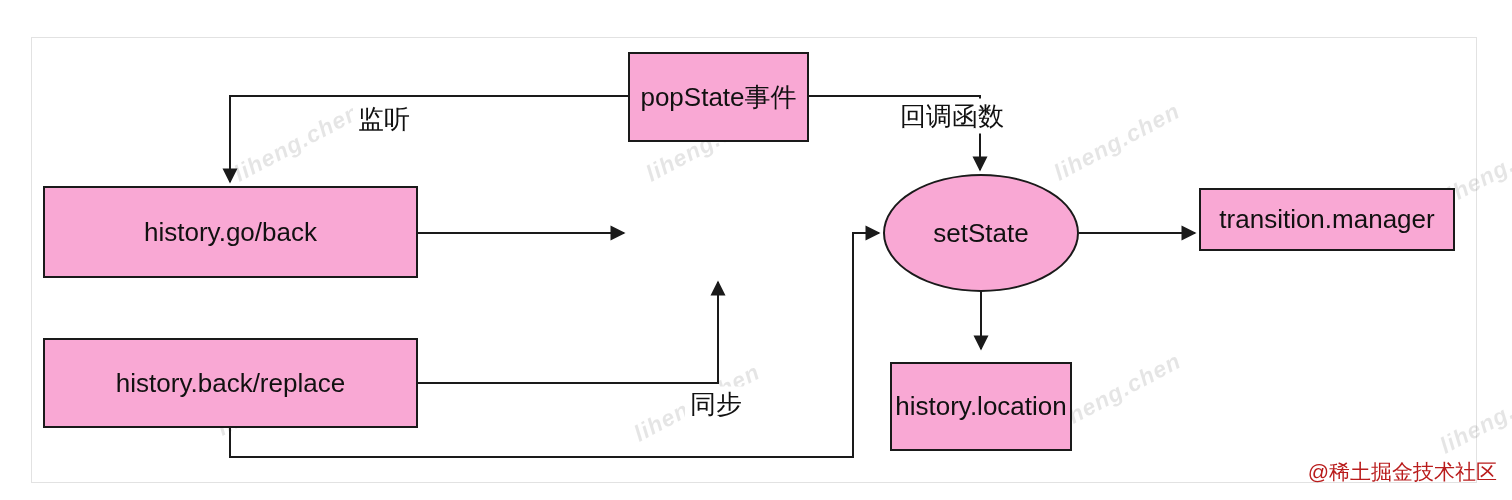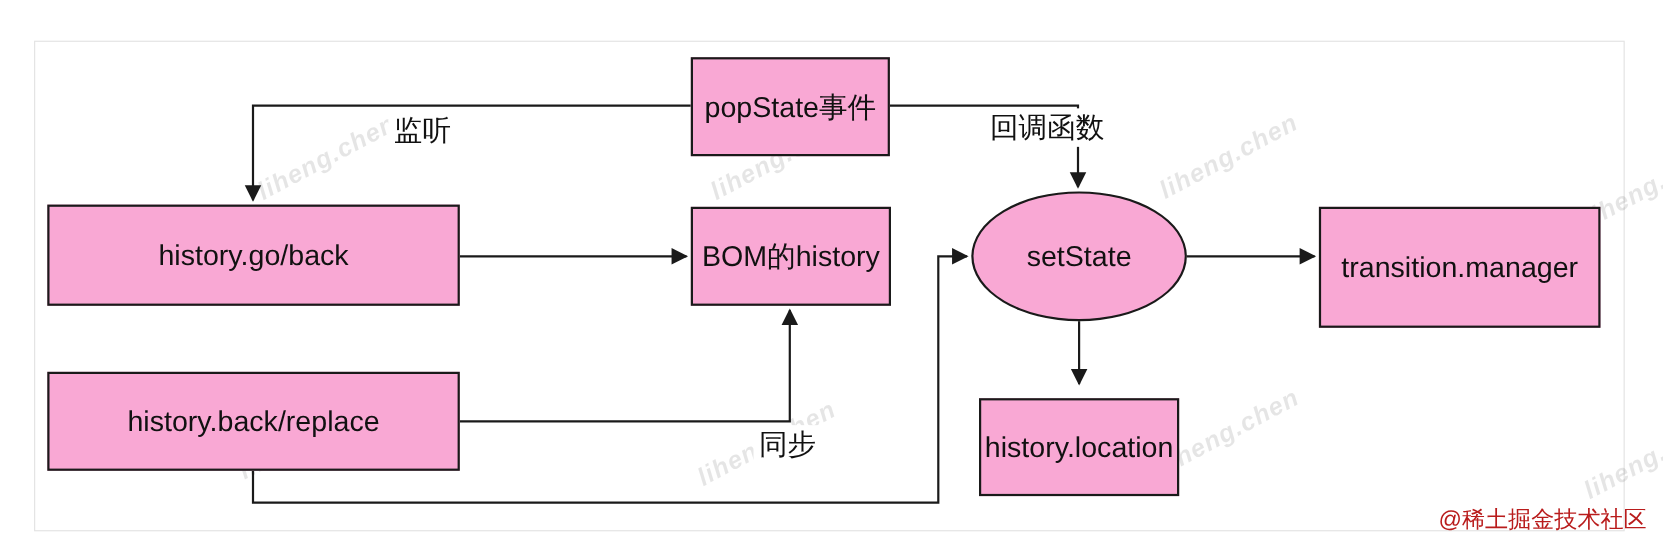--- a/index.html
+++ b/index.html
@@ -50,25 +50,24 @@
       <path d="M230,428 L230,457 L853,457 L853,233 L879,233" marker-end="url(#arrow)"></path>
       <path d="M1079,233 L1195,233" marker-end="url(#arrow)"></path>
       <path d="M981,292 L981,349" marker-end="url(#arrow)"></path>
     </g>
   </svg>
 
   <div class="node" style="left:628px;top:52px;width:181px;height:90px">popState事件</div>
 
   <div class="node" style="left:43px;top:186px;width:375px;height:92px">history.go/back</div>
 
-  <div class="node" style="left:628px;top:188px;width:182px;height:90px">BOM的history</div>
 
   <div class="node ellipse" style="left:883px;top:174px;width:196px;height:118px">setState</div>
 
-  <div class="node" style="left:1199px;top:188px;width:256px;height:110px">transition.manager</div>
+  <div class="node" style="left:1199px;top:188px;width:256px;height:63px">transition.manager</div>
 
   <div class="node" style="left:43px;top:338px;width:375px;height:90px">history.back/replace</div>
 
   <div class="node" style="left:890px;top:362px;width:182px;height:89px">history.location</div>
 
   <div class="edge-label" style="left:384px;top:95px">监听</div>
 
   <div class="edge-label" style="left:952px;top:92px">回调函数</div>
 
   <div class="edge-label" style="left:716px;top:380px">同步</div>

